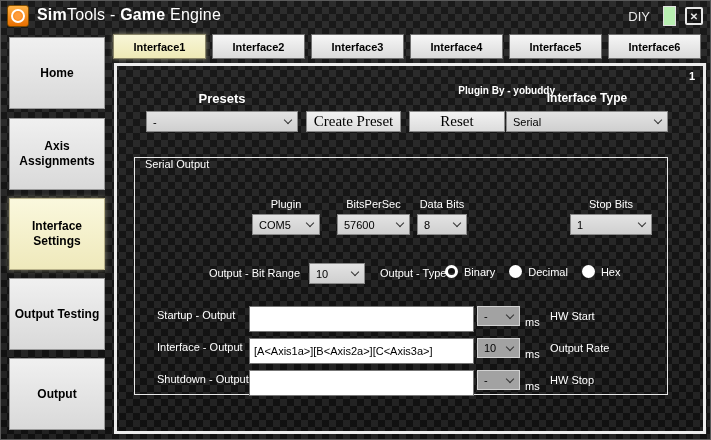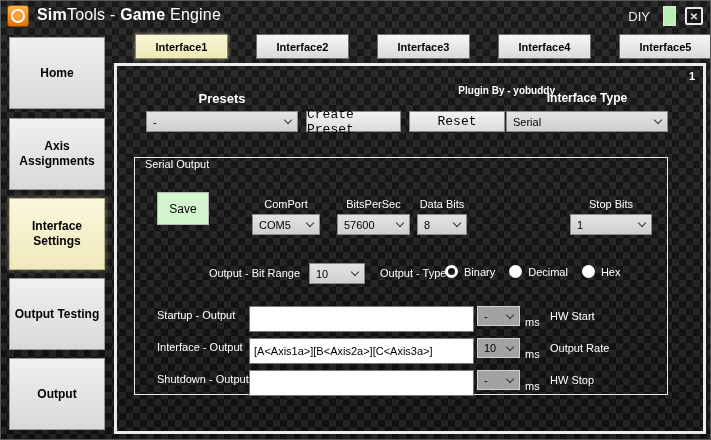--- a/index.html
+++ b/index.html
@@ -44,21 +44,21 @@
     background:rgba(0,0,0,0.25); cursor:default;
   }
 
   
   .tabs { position:absolute; left:112px; top:33px; display:flex; gap:6px; }
   .tab {
     width:93px; height:25px;
     background:linear-gradient(180deg,#f6f6f6,#dadada);
     border:1px solid #6e6e6e;
     color:#000; font-size:11px; font-weight:bold;
-    display:flex; align-items:center; justify-content:center;margin-left:22px;
+    display:flex; align-items:center; justify-content:center;
   }
   .tab.active {
     background:linear-gradient(180deg,#f8f6d8,#eee9b5);
     border:1px solid #8a8668;
     box-shadow:0 0 4px rgba(245,240,190,0.5);
   }
 
   
   .side-btn {
     position:absolute; left:8px; width:96px; height:72px;
@@ -80,23 +80,23 @@
     border:3px solid #ececec;
   }
   .page-indicator { position:absolute; right:8px; top:4px; font-size:11px; font-weight:bold; color:#fff; }
 
   .section-label { position:absolute; color:#fff; font-weight:bold; font-size:13px; text-align:center; }
   .plugin-by { position:absolute; left:337px; top:84px; width:217px; text-align:right; font-size:10px; font-weight:bold; color:#fff; }
 
   
   .btn {
     background:linear-gradient(180deg,#f2f2f2,#dcdcdc);
-    border:1px solid #8a8a8a; color:#000; font-size:13px;
-    display:flex; align-items:center; justify-content:center;
-    font-family:Liberation Mono, monospace;
+    border:1px solid #8a8a8a; color:#000; font-size:15px;
+    display:flex; align-items:center; justify-content:center;
+    font-family:Liberation Serif, serif;
   }
   .dd {
     background:linear-gradient(180deg,#e3e3e3,#cfcfcf);
     border:1px solid #8a8a8a; color:#000; font-size:11px;
     display:flex; align-items:center; justify-content:space-between;
     padding:0 6px;
   }
   .dd .chev {
     width:6px; height:6px; border-left:1px solid #333; border-bottom:1px solid #333;
     transform:rotate(-45deg); margin-top:-3px; flex:none;
@@ -194,24 +194,23 @@
 <div class="dd iface-dd">
   <span>Serial</span>
   <span class="chev"></span>
 </div>
 
 <div class="plugin-by">Plugin By - yobuddy</div>
 
 <fieldset class="serial">
   <legend>Serial Output</legend>
 
-  <div class="save-btn">Save</div>
 
   <div class="param p-comport">
-    <span class="plabel">ComPort</span>
+    <span class="plabel">Plugin</span>
     <div class="dd">
       <span>COM5</span>
       <span class="chev"></span>
     </div>
   </div>
   <div class="param p-bits">
     <span class="plabel">BitsPerSec</span>
     <div class="dd">
       <span>57600</span>
       <span class="chev"></span>

